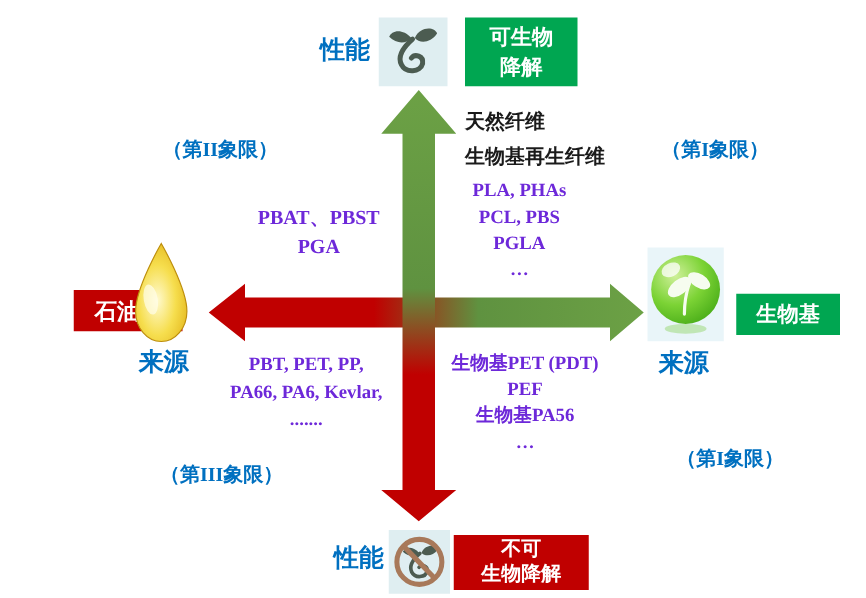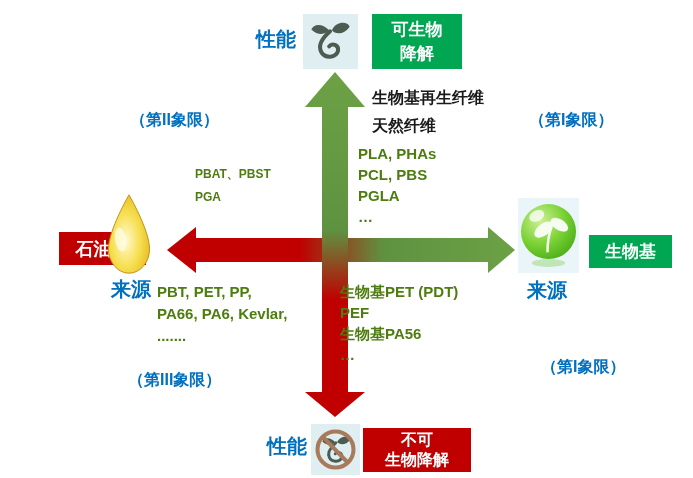--- a/index.html
+++ b/index.html
@@ -1,32 +1,32 @@
 <!DOCTYPE html>
 <html style="--blue: #0070C0; --green: #00A651; --red: #C00000; --arrow-green: #5F9240; --arrow-green-head: #6CA145;"><head>
 <meta charset="utf-8">
 <style>
   html,body{margin:0;padding:0;background:#fff;}
   #stage{
     position:relative;width:693px;height:478px;background:#ffffff;overflow:hidden;
-    font-family:Liberation Sans, sans-serif;
+    font-family:Liberation Serif, serif;
   }
   .abs{position:absolute;}
   svg{display:block;}
 
   .axis-label{color:var(--blue);font-weight:bold;font-size:20px;white-space:nowrap;}
   .quad-label{color:var(--blue);font-weight:bold;font-size:16px;white-space:nowrap;}
 
   .box{display:flex;align-items:center;justify-content:center;text-align:center;
        color:#fff;font-weight:bold;white-space:nowrap;}
   .box-green{background:var(--green);}
   .box-red{background:var(--red);}
   .box .line{display:block;}
 
-  .poly{color:#4d7c0f;font-weight:bold;font-size:15px;white-space:nowrap;}
+  .poly{color:#6d28d9;font-weight:bold;font-size:15px;text-align:center;white-space:nowrap;}
   .poly .line{display:block;line-height:21px;}
   .fibers{color:#1a1a1a;font-weight:bold;font-size:16px;text-align:left;white-space:nowrap;}
   .fibers .line{display:block;line-height:28px;}
 
   .icon-tile{background:#DFEEF1;display:flex;align-items:center;justify-content:center;}
 </style>
 </head>
 <body>
 
 <div id="stage">
@@ -124,32 +124,32 @@
       <ellipse cx="41" cy="25" rx="10" ry="5.5" fill="#F6FCEF" transform="rotate(32 41 25)"></ellipse>
     </svg>
   </div>
 
   <div class="abs box box-green" style="left:589px;top:235px;width:83px;height:33px;font-size:17px;">生物基</div>
 
   <div class="abs axis-label" style="left:527px;top:277px;">来源</div>
 
   <div class="abs quad-label" style="left:529px;top:110px;">（第I象限）</div>
   <div class="abs fibers" style="left:372px;top:84px;">
+    <span class="line">天然纤维</span>
     <span class="line">生物基再生纤维</span>
-    <span class="line">天然纤维</span>
   </div>
   <div class="abs poly" style="left:358px;top:143px;width:115px;">
     <span class="line">PLA, PHAs</span>
     <span class="line">PCL, PBS</span>
     <span class="line">PGLA</span>
     <span class="line">…</span>
   </div>
 
   <div class="abs quad-label" style="left:130px;top:110px;">（第II象限）</div>
-  <div class="abs poly" style="left:195px;top:163px;width:120px;font-size:12px;">
+  <div class="abs poly" style="left:195px;top:163px;width:120px;font-size:16px;">
     <span class="line" style="line-height:23px;">PBAT、PBST</span>
     <span class="line" style="line-height:23px;">PGA</span>
   </div>
 
   <div class="abs poly" style="left:157px;top:281px;width:176px;">
     <span class="line" style="line-height:22px;">PBT, PET, PP,</span>
     <span class="line" style="line-height:22px;">PA66, PA6, Kevlar,</span>
     <span class="line" style="line-height:22px;">.......</span>
   </div>
   <div class="abs quad-label" style="left:128px;top:370px;">（第III象限）</div>

